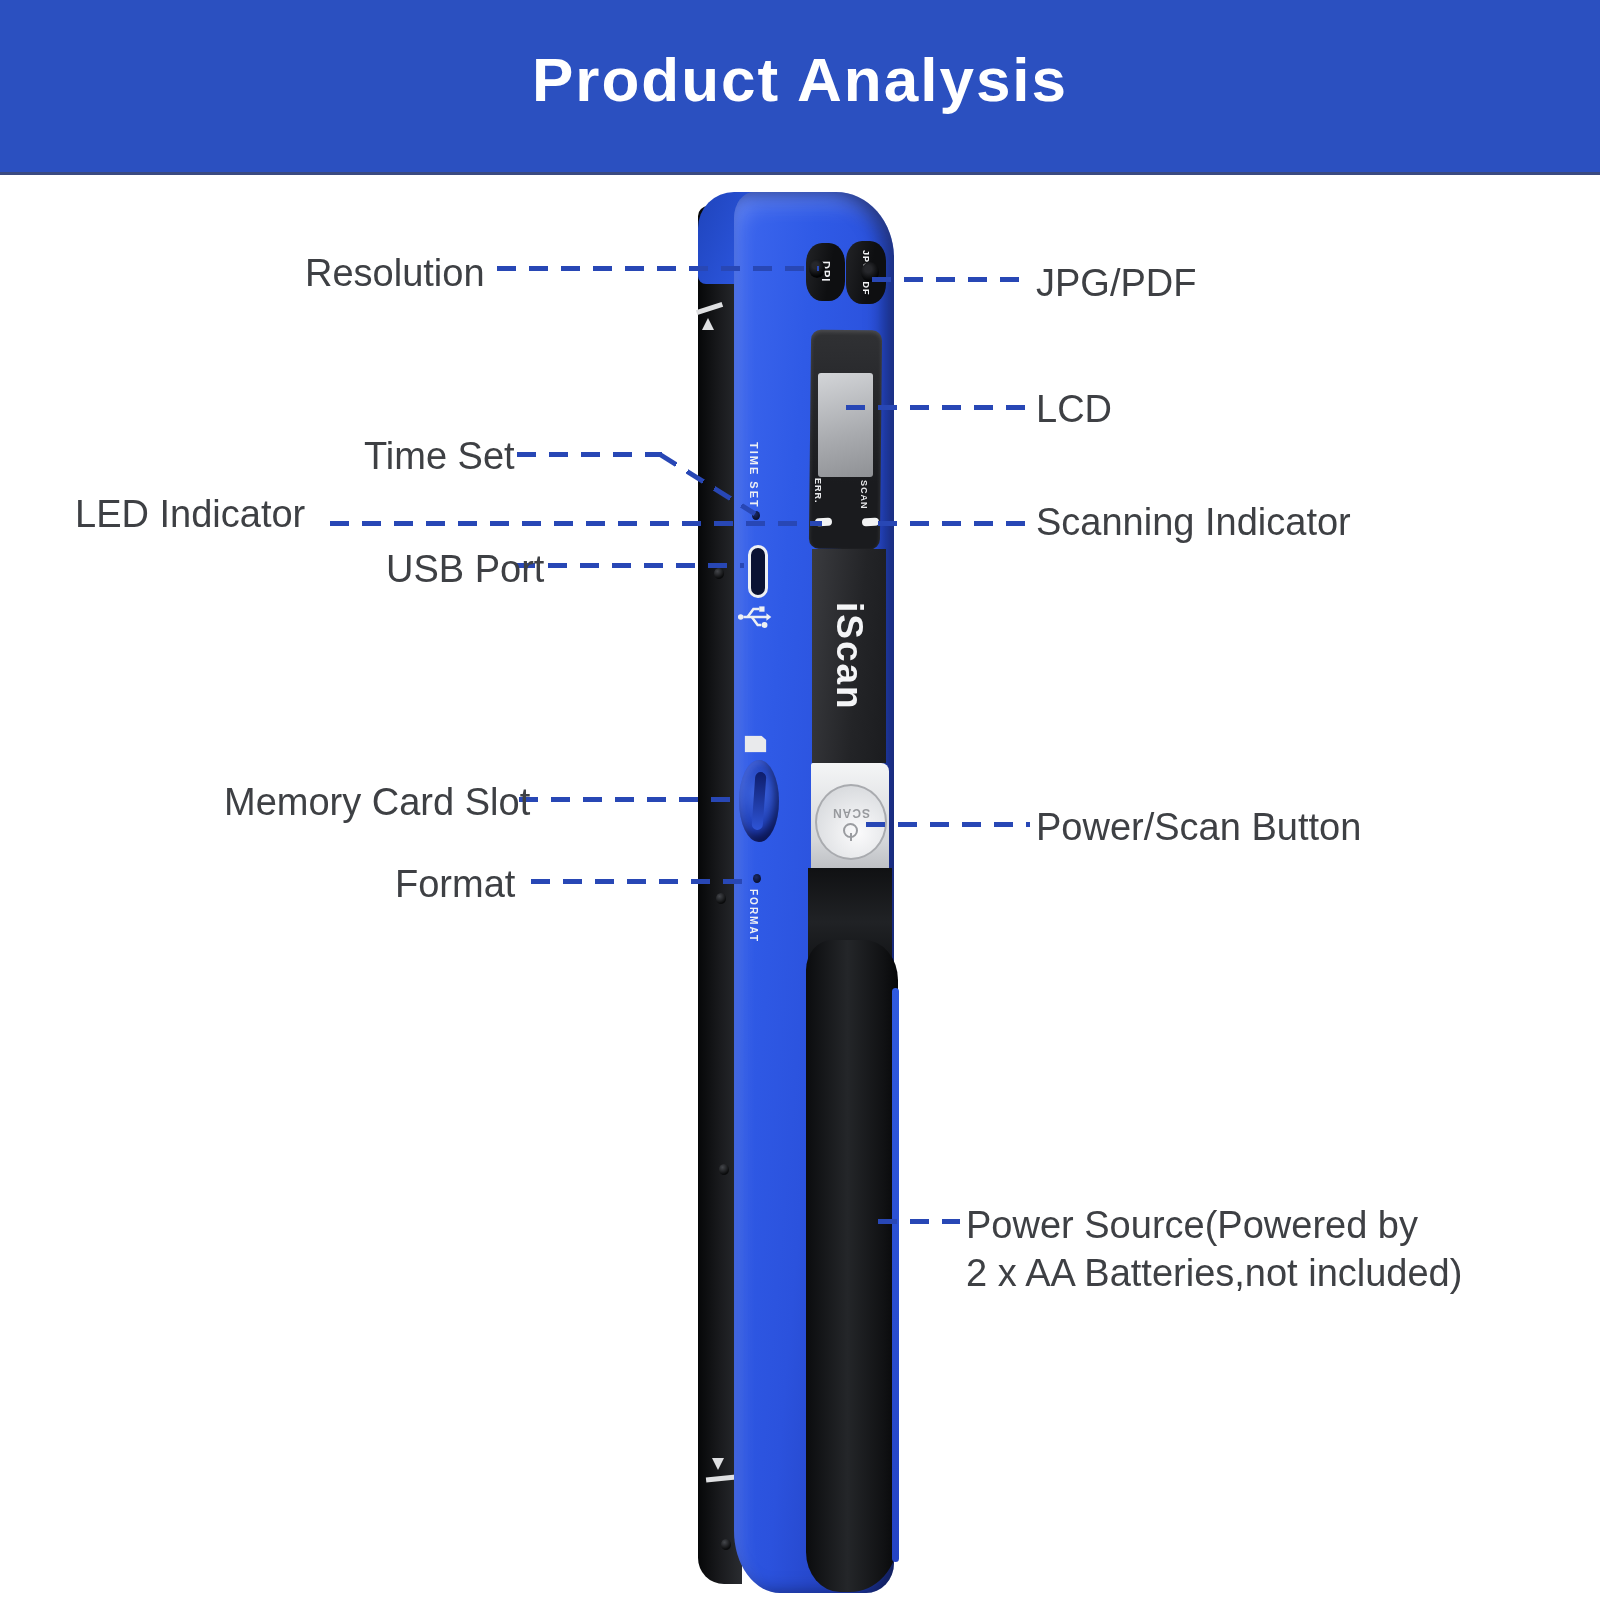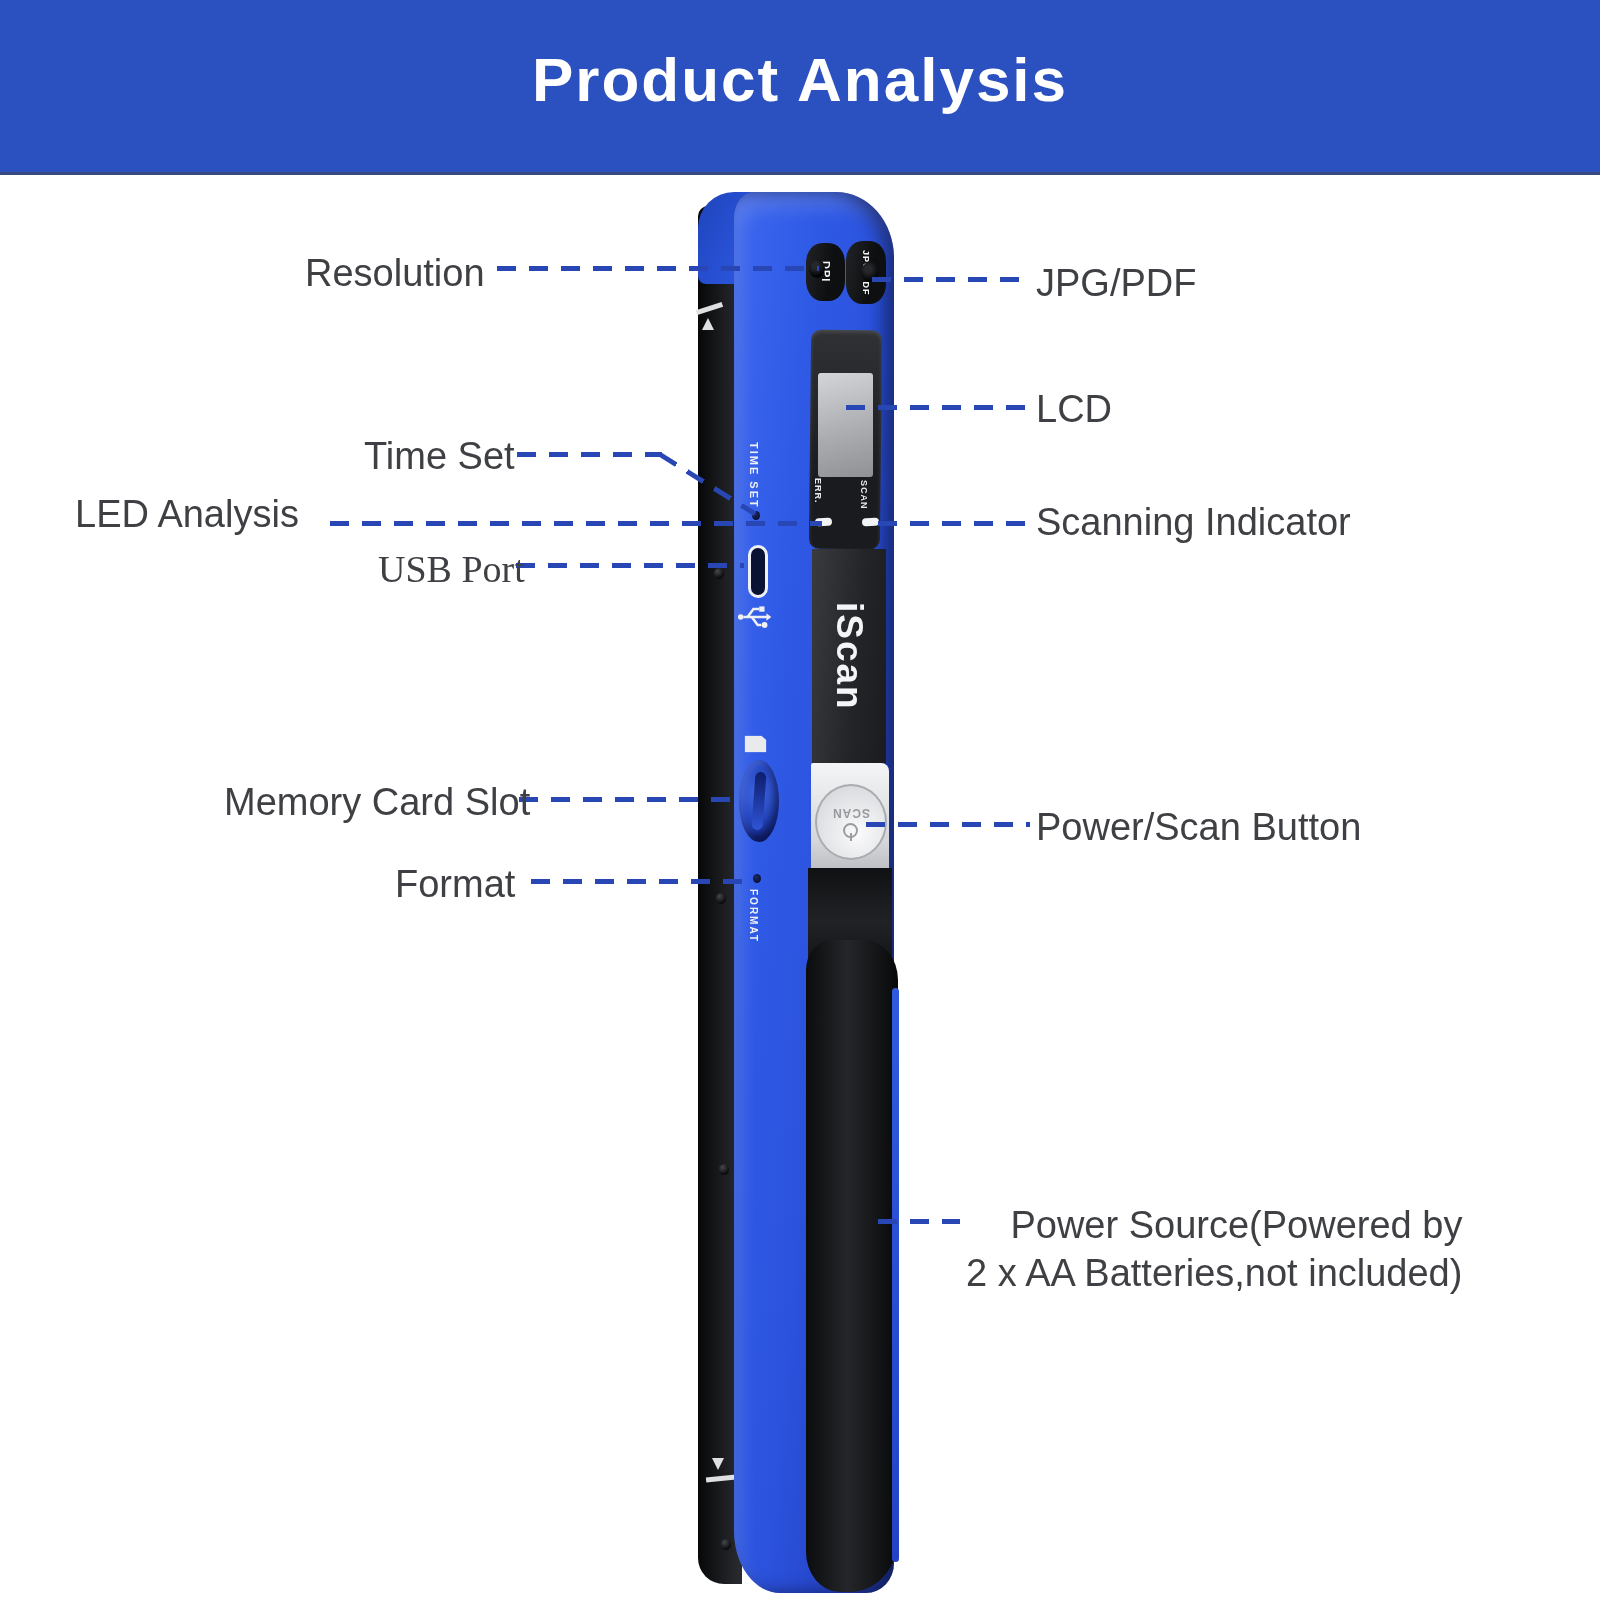--- a/index.html
+++ b/index.html
@@ -115,28 +115,28 @@
     background:radial-gradient(circle at 45% 40%,#3c63de,#2344bd 55%,#16288f);
     box-shadow:inset -4px -7px 9px rgba(0,0,25,.55), inset 3px 4px 6px rgba(120,150,255,.35);}
   .mem-slot::after{content:'';position:absolute;left:50%;top:50%;width:11px;height:58px;border-radius:6px;
     background:linear-gradient(180deg,#0e1d6b,#2e54d6);transform:translate(-50%,-50%) rotate(4deg);}
   .format-text{left:748px;top:889px;z-index:4;color:#eef0f4;font-size:10px;font-weight:bold;letter-spacing:2px;}
 
   
   .lbl-resolution{left:305px;top:250px;}
   .lbl-time-set{left:364px;top:433px;}
   .lbl-led{left:75px;top:491px;}
-  .lbl-usb{left:378px;top:546px;font-family:Liberation Serif, serif;}
+  .lbl-usb{left:386px;top:546px;}
   .lbl-memory{left:224px;top:779px;text-align:right;}
   .lbl-format{left:395px;top:861px;}
   .lbl-jpgpdf{left:1036px;top:260px;}
   .lbl-lcd{left:1036px;top:386px;}
   .lbl-scanning{left:1036px;top:499px;}
   .lbl-powerscan{left:1036px;top:804px;}
-  .lbl-powersource{left:966px;top:1201px;line-height:48px;text-align:right;}
+  .lbl-powersource{left:966px;top:1201px;line-height:48px;}
 
   
   .d-resolution{left:497px;top:266px;width:322px;}
   .d-jpg{left:872px;top:277px;width:158px;}
   .d-lcd{left:846px;top:405px;width:184px;}
   .d-timeset-h{left:517px;top:452px;width:145px;}
   .d-timeset-diag{left:660px;top:452px;width:112px;transform:rotate(32deg);transform-origin:left center;}
   .d-led{left:330px;top:521px;width:492px;}
   .d-scanning{left:878px;top:521px;width:152px;}
   .d-usb{left:516px;top:563px;width:228px;}
@@ -228,21 +228,21 @@
   <div class="dl d-led"></div>
   <div class="dl d-scanning"></div>
   <div class="dl d-usb"></div>
   <div class="dl d-memory"></div>
   <div class="dl d-powerscan"></div>
   <div class="dl d-format"></div>
   <div class="dl d-powersource"></div>
 
   <div class="lbl lbl-resolution">Resolution</div>
   <div class="lbl lbl-time-set">Time Set</div>
-  <div class="lbl lbl-led">LED Analysis</div>
+  <div class="lbl lbl-led">LED Indicator</div>
   <div class="lbl lbl-usb">USB Port</div>
   <div class="lbl lbl-memory">Memory Card Slot</div>
   <div class="lbl lbl-format">Format</div>
   <div class="lbl lbl-jpgpdf">JPG/PDF</div>
   <div class="lbl lbl-lcd">LCD</div>
   <div class="lbl lbl-scanning">Scanning Indicator</div>
   <div class="lbl lbl-powerscan">Power/Scan Button</div>
   <div class="lbl lbl-powersource">
     <div>Power Source(Powered by</div>
     <div>2 x AA Batteries,not included)</div>

